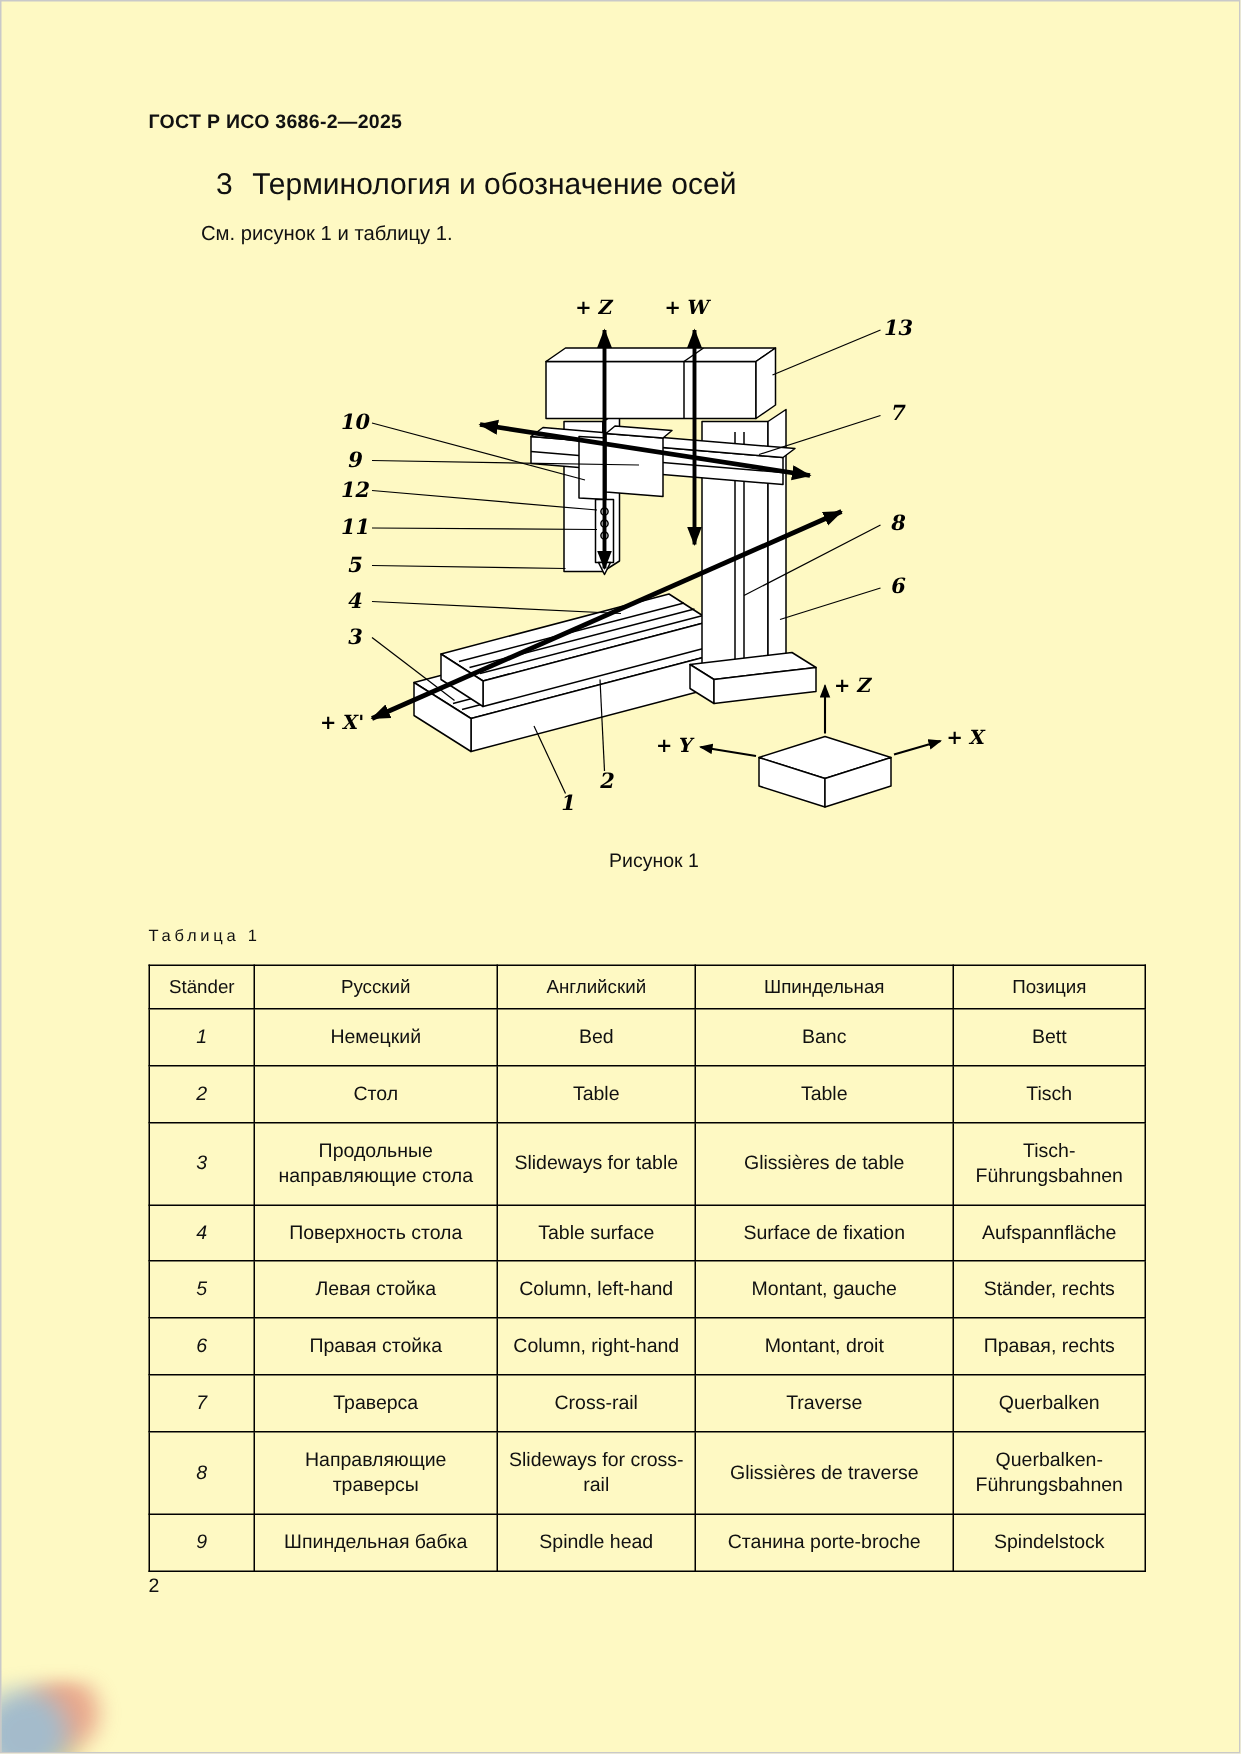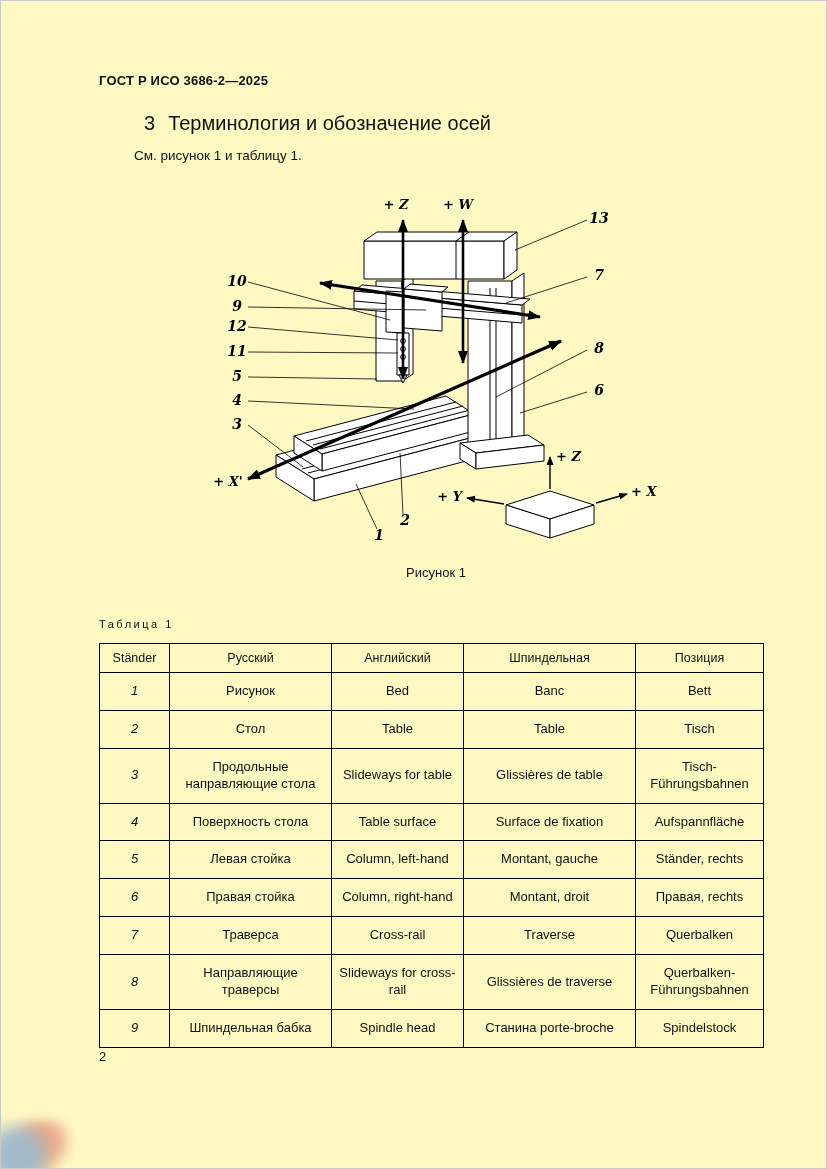--- a/index.html
+++ b/index.html
@@ -188,21 +188,21 @@
         <th>Ständer</th>
         <th>Русский</th>
         <th>Английский</th>
         <th>Шпиндельная</th>
         <th>Позиция</th>
       </tr>
     </thead>
     <tbody>
         <tr>
           <td class="pos">1</td>
-          <td>Рисунок</td>
+          <td>Немецкий</td>
           <td>Bed</td>
           <td>Banc</td>
           <td>Bett</td>
         </tr>
         <tr>
           <td class="pos">2</td>
           <td>Стол</td>
           <td>Table</td>
           <td>Table</td>
           <td>Tisch</td>

